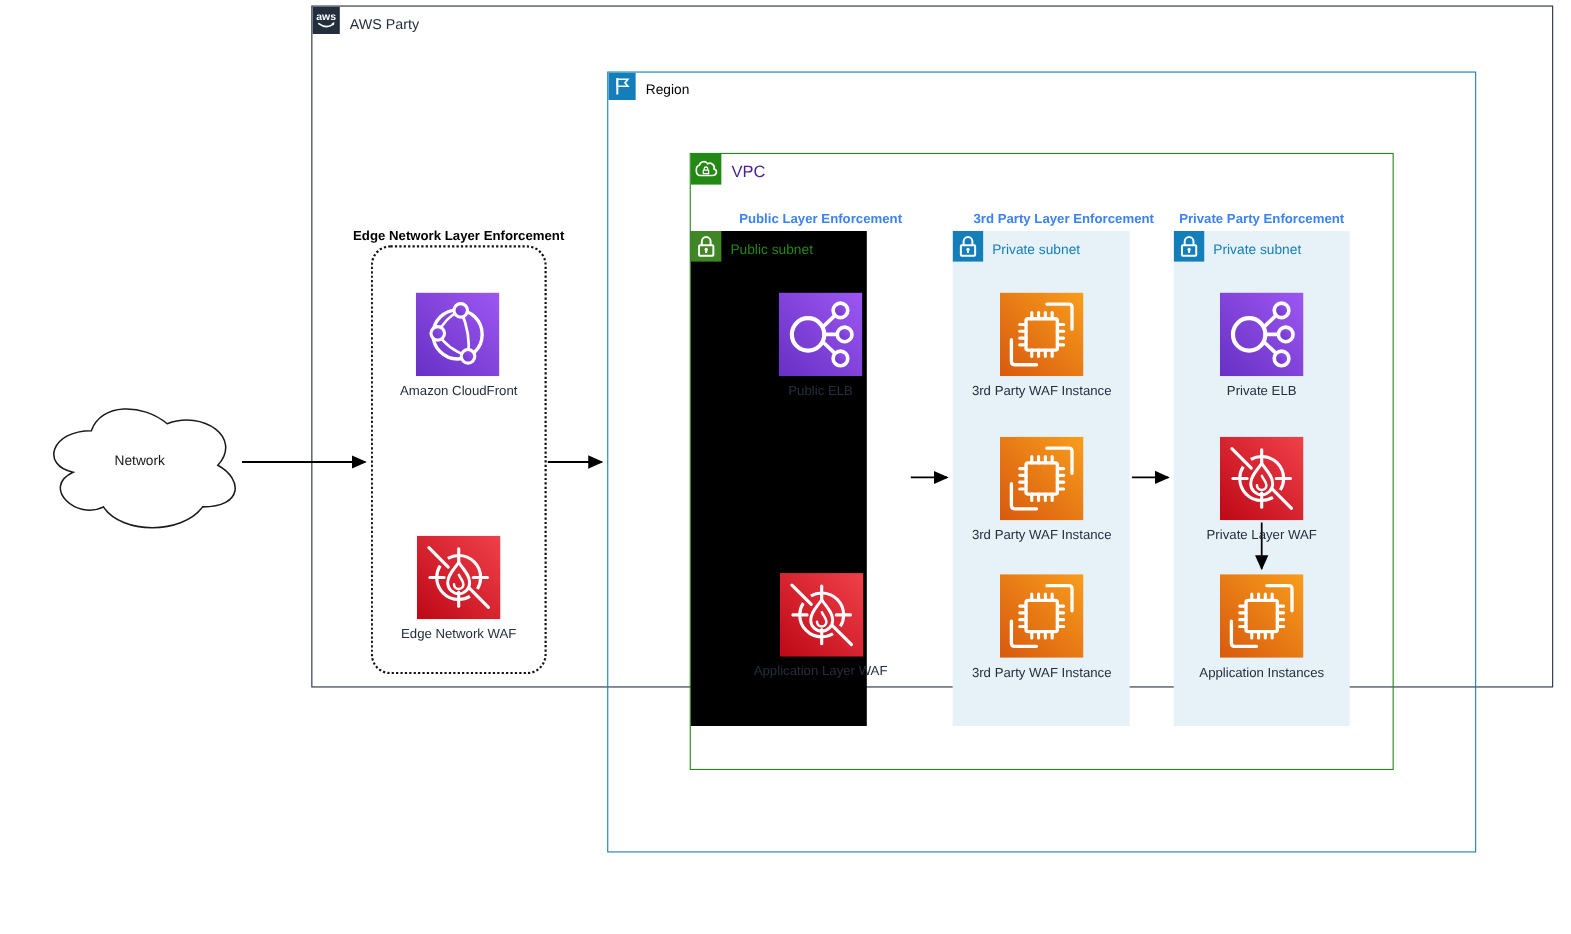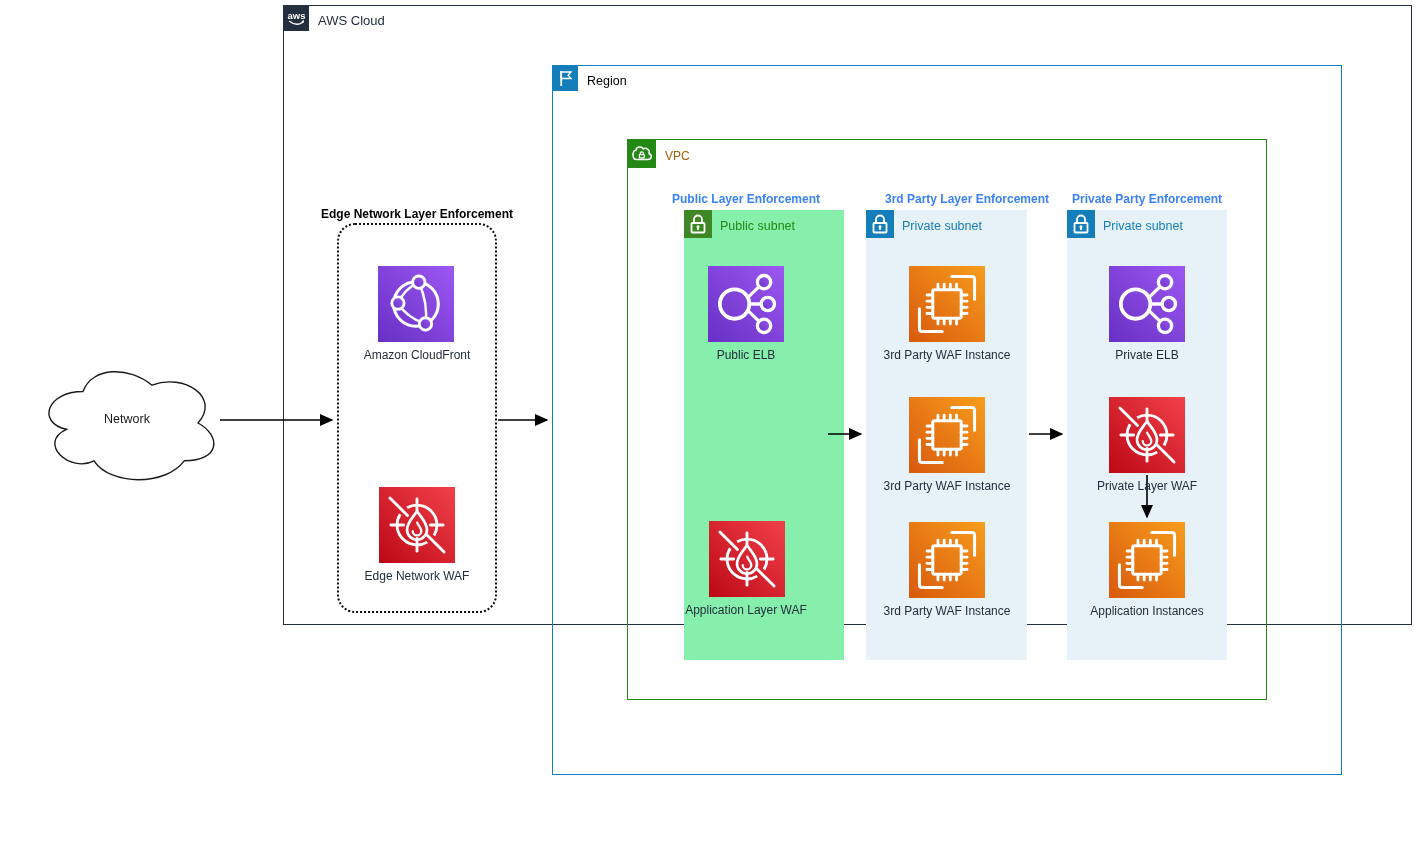--- a/index.html
+++ b/index.html
@@ -9,31 +9,31 @@
   
   .box{position:absolute;box-sizing:border-box;}
   .aws-cloud{left:283px;top:5px;width:1129px;height:620px;border:1px solid #232F3E;}
   .region{left:552px;top:65px;width:790px;height:710px;border:1px solid #147EBA;}
   .vpc{left:627px;top:139px;width:640px;height:561px;border:1px solid #248814;}
   .box-head{position:absolute;left:0;top:0;display:flex;align-items:center;}
   .box-head .icon-sq{display:block;flex:0 0 auto;}
   .box-head .box-label{margin-left:9px;font-size:13px;white-space:nowrap;}
   .aws-cloud .box-label{color:#232F3E;}
   .region .box-label{color:#000000;font-size:12.5px;}
-  .vpc .box-label{color:#a16207;font-size:12px;}
+  .vpc .box-label{color:#4c1d95;font-size:15px;}
 
   
   .edge-box{left:337px;top:223px;width:160px;height:390px;border:2px dotted #111;border-radius:18px;background:#fff;}
   .group-title{position:absolute;transform:translateX(-50%);font-size:12px;font-weight:bold;
                white-space:nowrap;color:#000;}
 
   
   .subnet{position:absolute;top:210px;height:450px;}
   .subnet .box-label{margin-left:8px;font-size:12.5px;white-space:nowrap;}
-  .subnet-public{left:684px;width:160px;background:#86efac;}
+  .subnet-public{left:628px;width:160px;background:#000000;}
   .subnet-public .box-label{color:#248814;}
   .subnet-tp{left:866px;width:161px;background:#E6F2F8;}
   .subnet-priv{left:1067px;width:160px;background:#E6F2F8;}
   .subnet-tp .box-label,.subnet-priv .box-label{color:#147EBA;}
 
   
   .node{position:absolute;width:76px;height:76px;}
   .node svg{display:block;width:76px;height:76px;}
   .node-label{position:absolute;width:180px;transform:translateX(-50%);text-align:center;
               font-size:12px;line-height:14px;color:#232F3E;white-space:nowrap;}
@@ -145,21 +145,21 @@
   <div class="box aws-cloud">
     <div class="box-head">
       <span class="icon-sq">
         <svg width="25" height="25" viewBox="0 0 25 25">
           <rect width="25" height="25" fill="#232F3E"></rect>
           <text x="12.5" y="12.5" fill="#fff" font-size="9.5" font-weight="bold" font-family="Liberation Sans, sans-serif" text-anchor="middle">aws</text>
           <path d="M5.8 15.5 Q12.5 20.6 18.8 16.2" stroke="#fff" stroke-width="1.4" fill="none" stroke-linecap="round"></path>
           <path d="M19.6 16.9 L20 13.9 L17.3 15.3 Z" fill="#fff"></path>
         </svg>
       </span>
-      <span class="box-label">AWS Cloud</span>
+      <span class="box-label">AWS Party</span>
     </div>
   </div>
 
   <div class="box region">
     <div class="box-head">
       <span class="icon-sq">
         <svg width="25" height="25" viewBox="0 0 25 25">
           <rect width="25" height="25" fill="#147EBA"></rect>
           <use href="#glyph-flag"></use>
         </svg>

